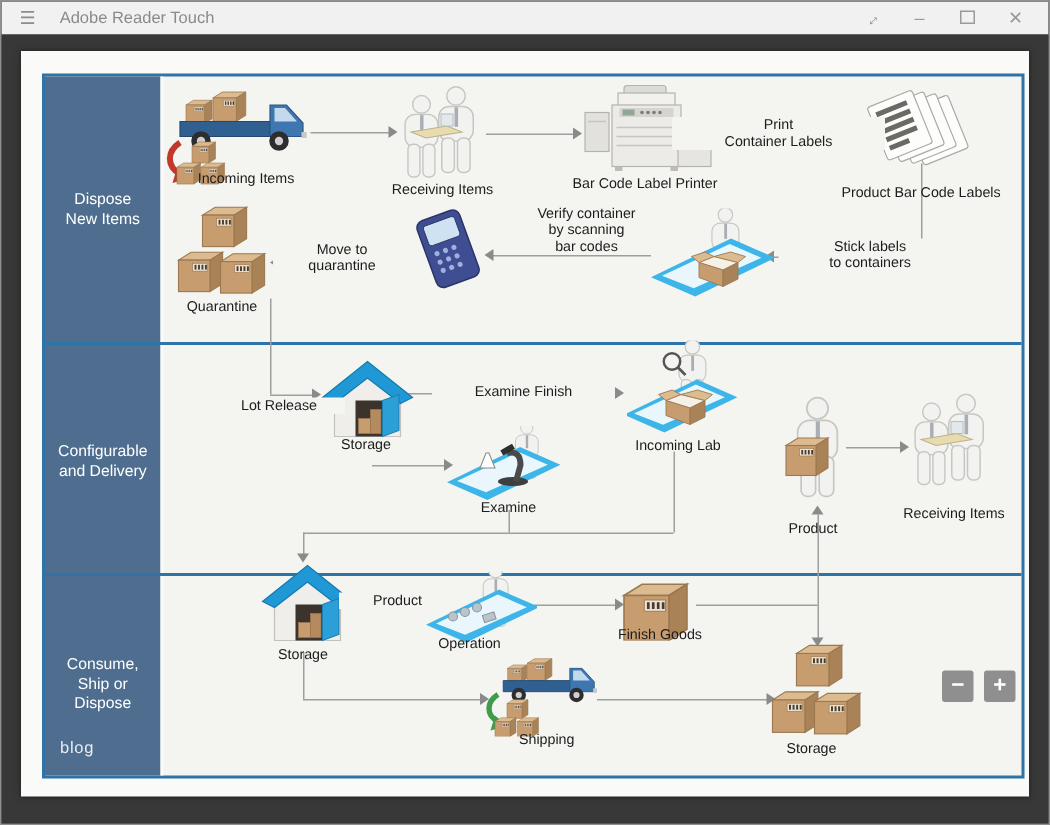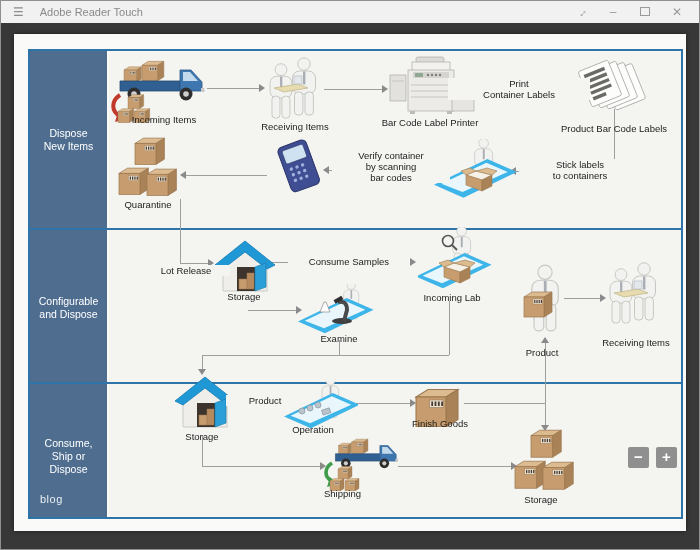--- a/index.html
+++ b/index.html
@@ -104,21 +104,21 @@
 
         <div class="side" style="top:0;height:177px"></div>
         <div class="side" style="top:179px;height:152px"></div>
         <div class="side" style="top:333px;height:133px"></div>
         <div class="sidegap"></div>
         <div class="divider" style="top:177px"></div>
         <div class="divider" style="top:331px"></div>
         <div class="lane-label" style="top:76px">Dispose
 New Items</div>
         <div class="lane-label" style="top:244px">Configurable
-and Dispose</div>
+and Delivery</div>
         <div class="lane-label" style="top:386px">Consume,
 Ship or
 Dispose</div>
         <div class="watermark">blog</div>
 
         <div class="line h" style="left:177px;top:37px;width:53px"></div>
         <div class="ar r" style="left:229px;top:33px"></div>
         <div class="line h" style="left:294px;top:38px;width:62px"></div>
         <div class="ar r" style="left:352px;top:34px"></div>
         <div class="line h" style="left:442px;top:39px;width:103px"></div>
@@ -157,25 +157,27 @@
         <div class="line v" style="left:172px;top:384px;height:31px"></div>
         <div class="line h" style="left:172px;top:415px;width:122px"></div>
         <div class="ar r" style="left:290px;top:411px"></div>
         <div class="line h" style="left:368px;top:415px;width:117px"></div>
         <div class="ar r" style="left:481px;top:411px"></div>
 
         <div class="elabel" style="left:418px;top:27px;width:140px">Print
 Container Labels</div>
         <div class="elabel" style="left:489px;top:108px;width:120px">Stick labels
 to containers</div>
-        <div class="elabel" style="left:302px;top:99px;width:116px">Verify container
+        <div class="elabel" style="left:302px;top:86px;width:116px">Verify container
 by scanning
 bar codes</div>
+        <div class="elabel" style="left:152px;top:110px;width:90px">Move to
+quarantine</div>
         <div class="elabel" style="left:112px;top:214px;width:86px">Lot Release</div>
-        <div class="elabel" style="left:258px;top:205px;width:120px">Consume Samples</div>
+        <div class="elabel" style="left:258px;top:205px;width:120px">Examine Finish</div>
         <div class="elabel" style="left:196px;top:344px;width:76px">Product</div>
 
         <div class="node" style="left:80px;top:0px">
           <svg width="100" height="76" viewBox="0 0 100 76">
             <use href="#truck" transform="translate(8,2)"></use>
             <path d="M10 44 C 1 50 1 60 10 65" fill="none" stroke="#c0392b" stroke-width="4"></path>
             <polygon points="8,61 16,68 5,71" fill="#c0392b"></polygon>
             <use href="#cbox" transform="translate(18,42) scale(.56)"></use>
             <use href="#cbox" transform="translate(8,56) scale(.56)"></use>
             <use href="#cbox" transform="translate(24,56) scale(.56)"></use>
@@ -357,21 +359,21 @@
         <div class="node" style="left:294px;top:382px">
           <svg width="78" height="58" viewBox="0 0 78 58">
             <use href="#truck" transform="translate(10,0) scale(.74)"></use>
             <path d="M8 30 C 0 35 0 44 8 48" fill="none" stroke="#3f9c4a" stroke-width="3.6"></path>
             <polygon points="6,44 14,51 3,54" fill="#3f9c4a"></polygon>
             <use href="#cbox" transform="translate(14,32) scale(.5)"></use>
             <use href="#cbox" transform="translate(6,44) scale(.5)"></use>
             <use href="#cbox" transform="translate(21,44) scale(.5)"></use>
           </svg>
         </div>
-        <div class="nlabel" style="left:280px;top:437px;width:65px">Shipping</div>
+        <div class="nlabel" style="left:302px;top:437px;width:65px">Shipping</div>
 
         <div class="node" style="left:484px;top:376px">
           <svg width="66" height="68" viewBox="0 0 66 68">
             <use href="#cbox" transform="translate(17,0) scale(1.08)"></use>
             <use href="#cbox" transform="translate(1,31) scale(1.08)"></use>
             <use href="#cbox" transform="translate(29,32) scale(1.08)"></use>
           </svg>
         </div>
         <div class="nlabel" style="left:481px;top:443px;width:60px">Storage</div>
 

